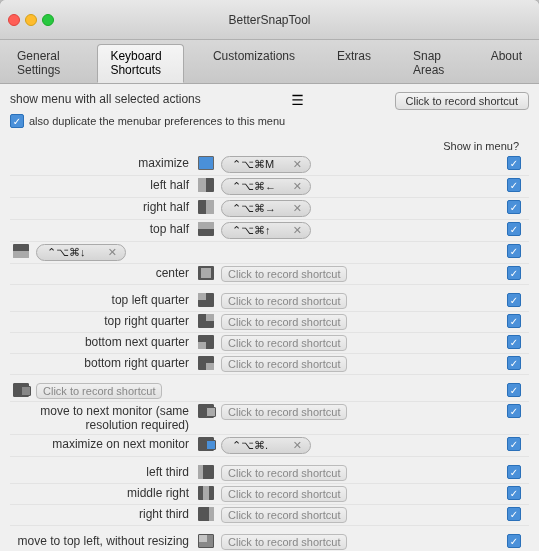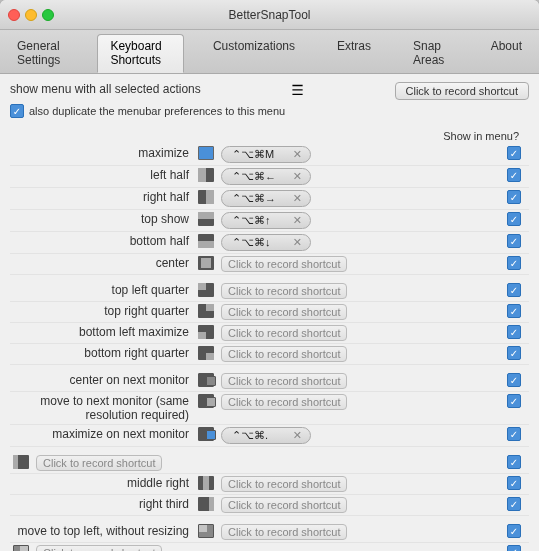--- a/index.html
+++ b/index.html
@@ -12,21 +12,21 @@
     }
     .window {
       width: 539px;
       background: #ebebeb;
       border-radius: 6px;
       overflow: hidden;
       box-shadow: 0 2px 10px rgba(0,0,0,0.4);
     }
     .title-bar {
       background: linear-gradient(to bottom, #e8e8e8, #d0d0d0);
-      height: 30px;
+      height: 40px;
       display: flex;
       align-items: center;
       justify-content: center;
       position: relative;
       border-bottom: 1px solid #b0b0b0;
     }
     .traffic-lights {
       position: absolute;
       left: 8px;
       display: flex;
@@ -378,34 +378,33 @@
           </div>
           <div class="row-shortcut"><div class="shortcut-pill">
               <span>⌃⌥⌘→</span>
               <span class="x-btn">✕</span>
             </div></div>
           <div class="row-checkbox">
             <div class="cb-check">✓</div>
           </div>
         </div>
         <div class="shortcut-row">
-          <div class="row-label">top show</div>
+          <div class="row-label">top half</div>
           <div class="row-icon">
             <div class="snap-icon top-half"></div>
           </div>
           <div class="row-shortcut"><div class="shortcut-pill">
               <span>⌃⌥⌘↑</span>
               <span class="x-btn">✕</span>
             </div></div>
           <div class="row-checkbox">
             <div class="cb-check">✓</div>
           </div>
         </div>
         <div class="shortcut-row">
-          <div class="row-label">bottom half</div>
           <div class="row-icon">
             <div class="snap-icon bottom-half"></div>
           </div>
           <div class="row-shortcut"><div class="shortcut-pill">
               <span>⌃⌥⌘↓</span>
               <span class="x-btn">✕</span>
             </div></div>
           <div class="row-checkbox">
             <div class="cb-check">✓</div>
           </div>
@@ -435,42 +434,41 @@
           <div class="row-label">top right quarter</div>
           <div class="row-icon">
             <div class="snap-icon top-right"></div>
           </div>
           <div class="row-shortcut"><button class="record-shortcut-btn">Click to record shortcut</button></div>
           <div class="row-checkbox">
             <div class="cb-check">✓</div>
           </div>
         </div>
         <div class="shortcut-row">
-          <div class="row-label">bottom left maximize</div>
+          <div class="row-label">bottom next quarter</div>
           <div class="row-icon">
             <div class="snap-icon bottom-left"></div>
           </div>
           <div class="row-shortcut"><button class="record-shortcut-btn">Click to record shortcut</button></div>
           <div class="row-checkbox">
             <div class="cb-check">✓</div>
           </div>
         </div>
         <div class="shortcut-row">
           <div class="row-label">bottom right quarter</div>
           <div class="row-icon">
             <div class="snap-icon bottom-right"></div>
           </div>
           <div class="row-shortcut"><button class="record-shortcut-btn">Click to record shortcut</button></div>
           <div class="row-checkbox">
             <div class="cb-check">✓</div>
           </div>
         </div>
         <div class="divider-row"></div>
         <div class="shortcut-row">
-          <div class="row-label">center on next monitor</div>
           <div class="row-icon">
             <div style="width:16px;height:14px;border:1px solid #555;border-radius:1px;background:#555;position:relative;">
               <div style="position:absolute;right:-3px;top:2px;width:10px;height:10px;border:1px solid #555;background:#888;border-radius:1px;"></div>
             </div>
           </div>
           <div class="row-shortcut"><button class="record-shortcut-btn">Click to record shortcut</button></div>
           <div class="row-checkbox">
             <div class="cb-check">✓</div>
           </div>
         </div>
@@ -496,20 +494,21 @@
           <div class="row-shortcut"><div class="shortcut-pill">
               <span>⌃⌥⌘.</span>
               <span class="x-btn">✕</span>
             </div></div>
           <div class="row-checkbox">
             <div class="cb-check">✓</div>
           </div>
         </div>
         <div class="divider-row"></div>
         <div class="shortcut-row">
+          <div class="row-label">left third</div>
           <div class="row-icon">
             <div class="snap-icon left-third"></div>
           </div>
           <div class="row-shortcut"><button class="record-shortcut-btn">Click to record shortcut</button></div>
           <div class="row-checkbox">
             <div class="cb-check">✓</div>
           </div>
         </div>
         <div class="shortcut-row">
           <div class="row-label">middle right</div>

